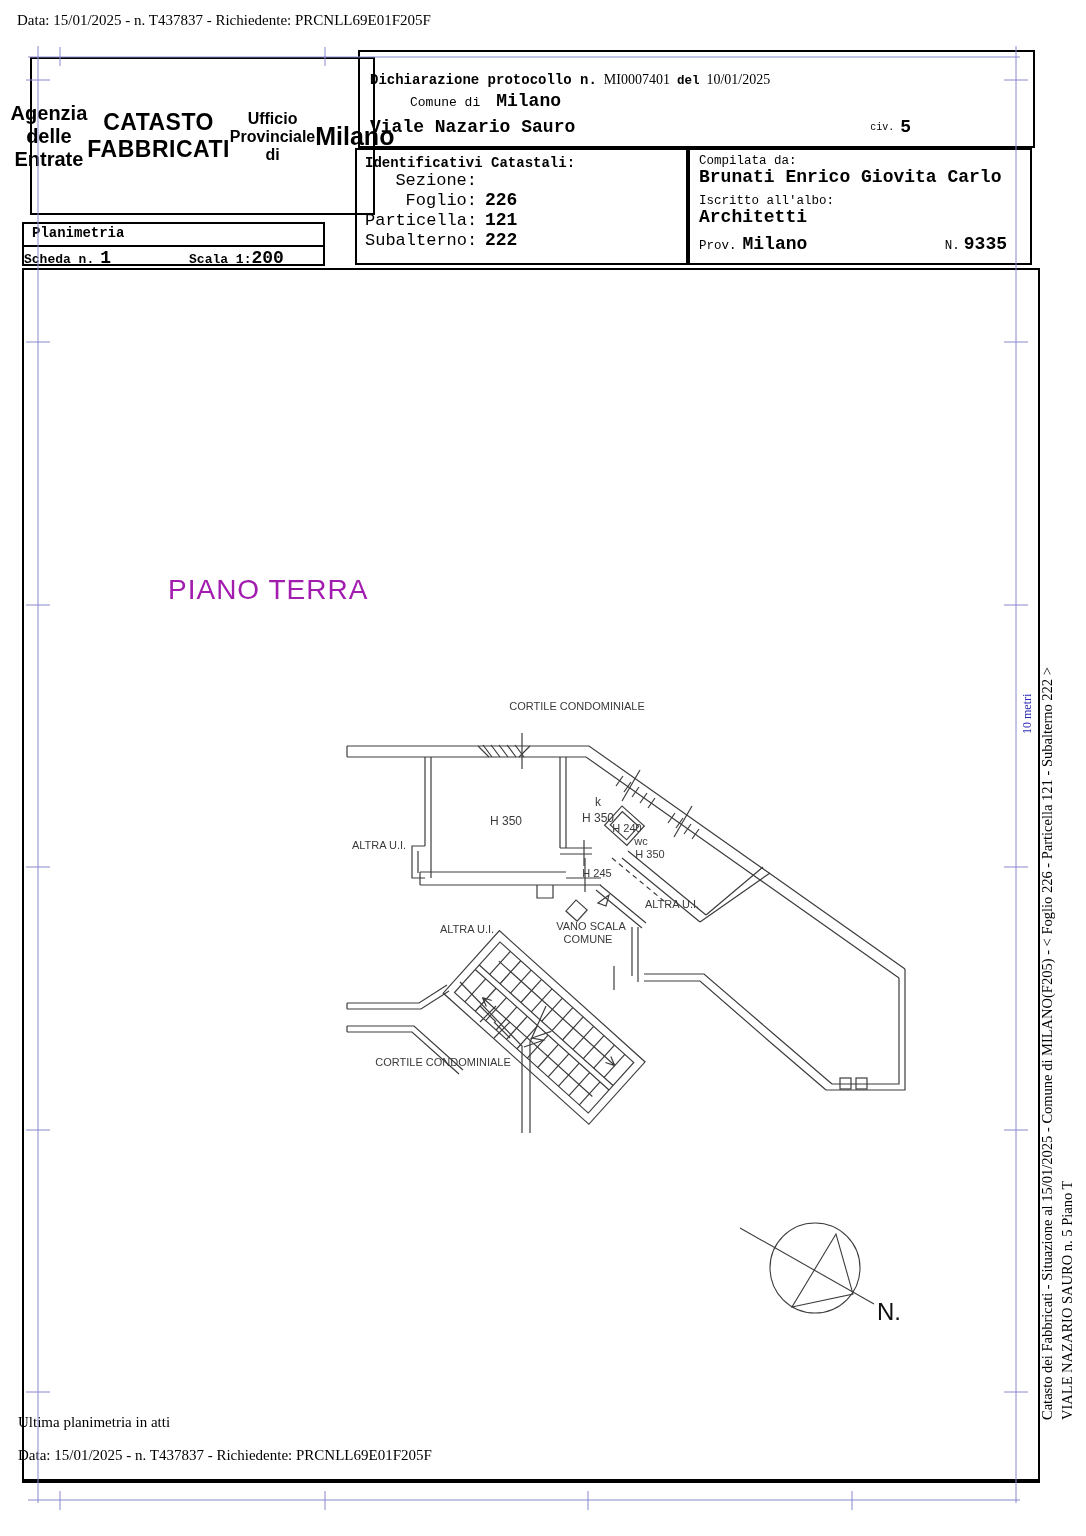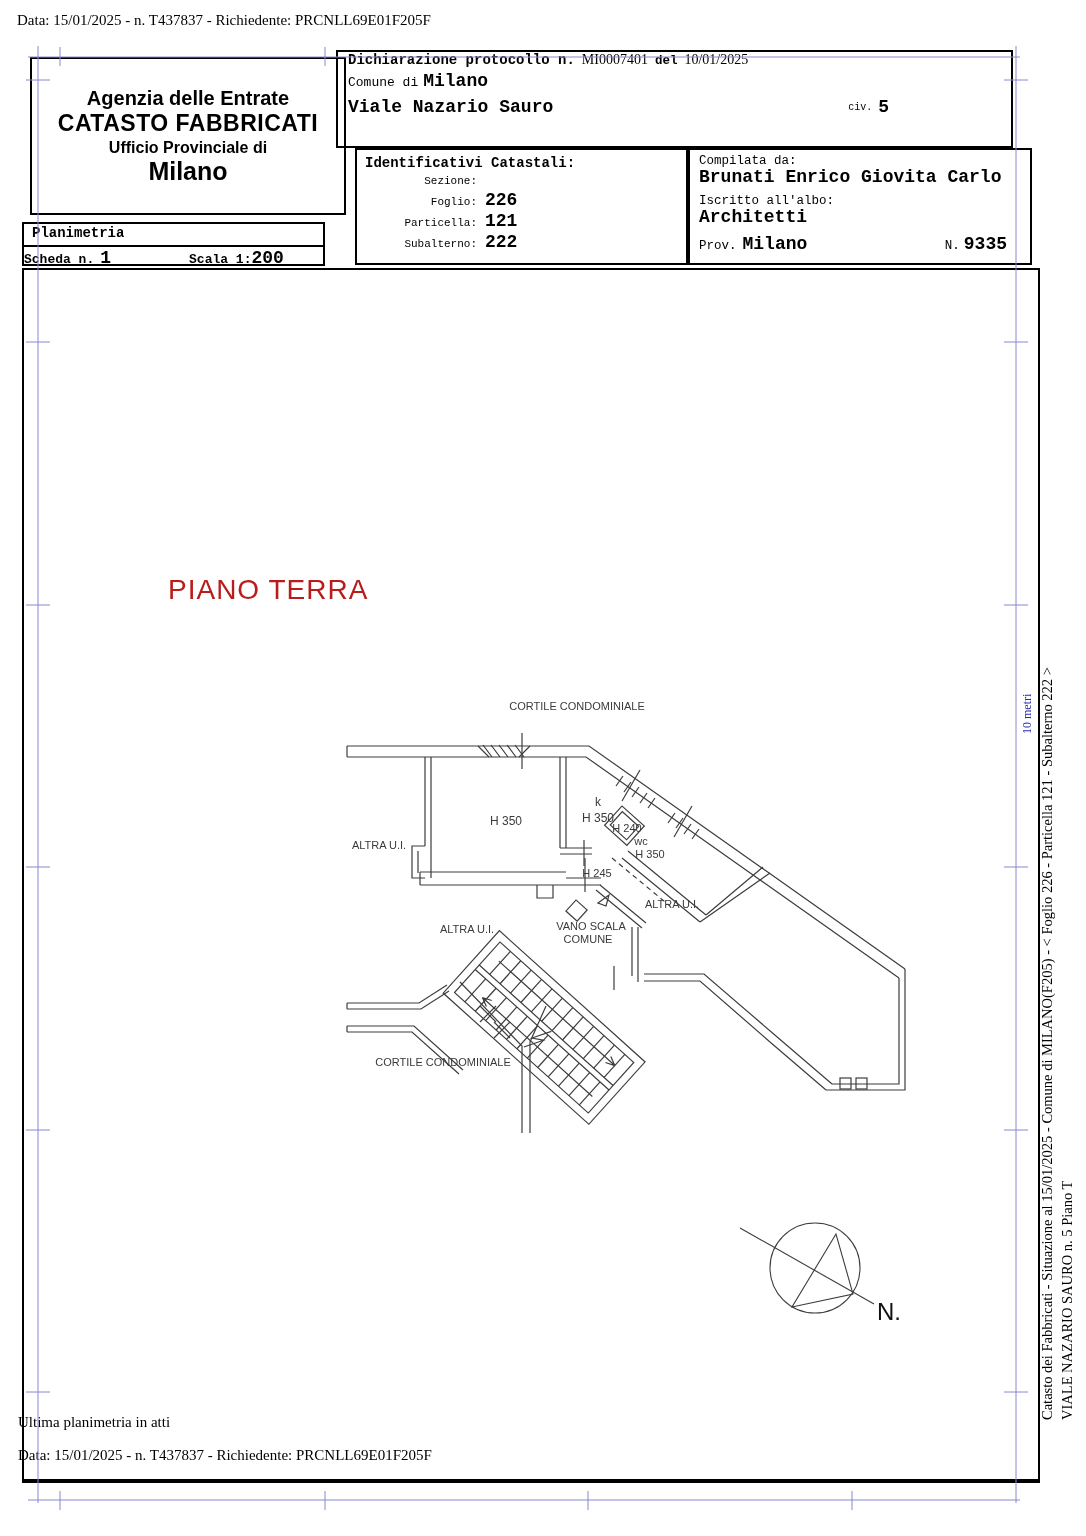--- a/index.html
+++ b/index.html
@@ -6,48 +6,48 @@
   .page{position:relative;width:1086px;height:1536px;background:#fff;overflow:hidden;
         font-family:"Liberation Serif",serif;color:#000;}
   .abs{position:absolute;}
   .box{position:absolute;border:2px solid #000;background:transparent;box-sizing:border-box;}
   .serif-sm{font-family:"Liberation Serif",serif;font-size:15px;}
   .mono{font-family:"Liberation Mono","DejaVu Sans Mono",monospace;}
   .mono-lbl{font-family:"Liberation Mono","DejaVu Sans Mono",monospace;font-size:13px;font-weight:bold;}
   .mono-lbl-sm{font-family:"Liberation Mono","DejaVu Sans Mono",monospace;font-size:12.5px;font-weight:bold;}
   .mono-val{font-family:"Liberation Mono","DejaVu Sans Mono",monospace;font-size:18px;font-weight:bold;}
   .sans{font-family:"Liberation Sans",sans-serif;}
-  #agency-box{left:30px;top:57px;width:316px;height:158px;display:flex;flex-direction:column;
+  #agency-box{left:30px;top:57px;width:345px;height:158px;display:flex;flex-direction:row;
               align-items:center;justify-content:center;text-align:center;}
   #agency-box .l1{font-size:20px;font-weight:bold;}
   #agency-box .l2{font-size:23px;font-weight:bold;letter-spacing:.5px;}
   #agency-box .l3{font-size:16px;font-weight:bold;margin-top:2px;}
   #agency-box .l4{font-size:25px;font-weight:bold;}
   #plani-box{left:22px;top:222px;width:303px;height:44px;}
   #plani-box .row1{border-bottom:2px solid #000;padding:1px 8px;height:19px;}
   #plani-box .row2{display:flex;align-items:baseline;padding:1px 0;}
-  #decl-box{left:336px;top:50px;width:677px;height:98px;padding:0 10px;box-sizing:border-box;}
+  #decl-box{left:358px;top:50px;width:677px;height:98px;padding:20px 10px;box-sizing:border-box;}
   #decl-box .r1{display:flex;align-items:baseline;gap:7px;}
-  #decl-box .r2{display:flex;align-items:baseline;gap:5px;margin-top:3px;}
+  #decl-box .r2{display:flex;align-items:baseline;gap:16px;margin-top:3px;margin-left:40px;}
   #decl-box .r3{display:flex;align-items:center;margin-top:6px;}
   .serif-val{font-family:"Liberation Serif",serif;font-size:14px;}
   #id-box{left:355px;top:148px;width:333px;height:117px;padding:5px 8px;box-sizing:border-box;}
   #id-box .title{font-size:14px;font-weight:bold;}
   #id-box .row{display:flex;align-items:baseline;line-height:20px;}
-  #id-box .lab{width:112px;text-align:right;font-size:11px;}
+  #id-box .lab{width:112px;text-align:right;font-size:17px;}
   #id-box .val{margin-left:8px;font-size:18px;font-weight:bold;line-height:18px;}
   #comp-box{left:688px;top:148px;width:344px;height:117px;padding:4px 9px;box-sizing:border-box;
             overflow:hidden;}
   #comp-box .sm{font-size:12.5px;line-height:14px;}
   #comp-box .lg{font-size:18px;font-weight:bold;line-height:19px;white-space:nowrap;}
   #comp-box .bottom{display:flex;align-items:baseline;margin-top:8px;}
   #plan-box{left:22px;top:268px;width:1018px;height:1215px;border:2px solid #000;
             border-bottom-width:4px;position:absolute;box-sizing:border-box;background:transparent;}
   #piano-terra{left:168px;top:574px;font-family:"Liberation Sans",sans-serif;font-size:28px;
-               letter-spacing:1px;color:#b91c1c;}
+               letter-spacing:1px;color:#a21caf;}
   .footer-line{position:absolute;left:18px;font-family:"Liberation Serif",serif;font-size:15px;}
   svg{position:absolute;left:0;top:0;pointer-events:none;}
   svg text{font-family:"Liberation Sans",sans-serif;}
   .plan-lbl{font-size:11px;fill:#3a3a3a;}
   .plan-lbl-b{font-size:12px;fill:#3a3a3a;}
   .side-txt{font-family:"Liberation Serif",serif;font-size:14.5px;fill:#000;}
 </style>
 </head>
 <body>
 

